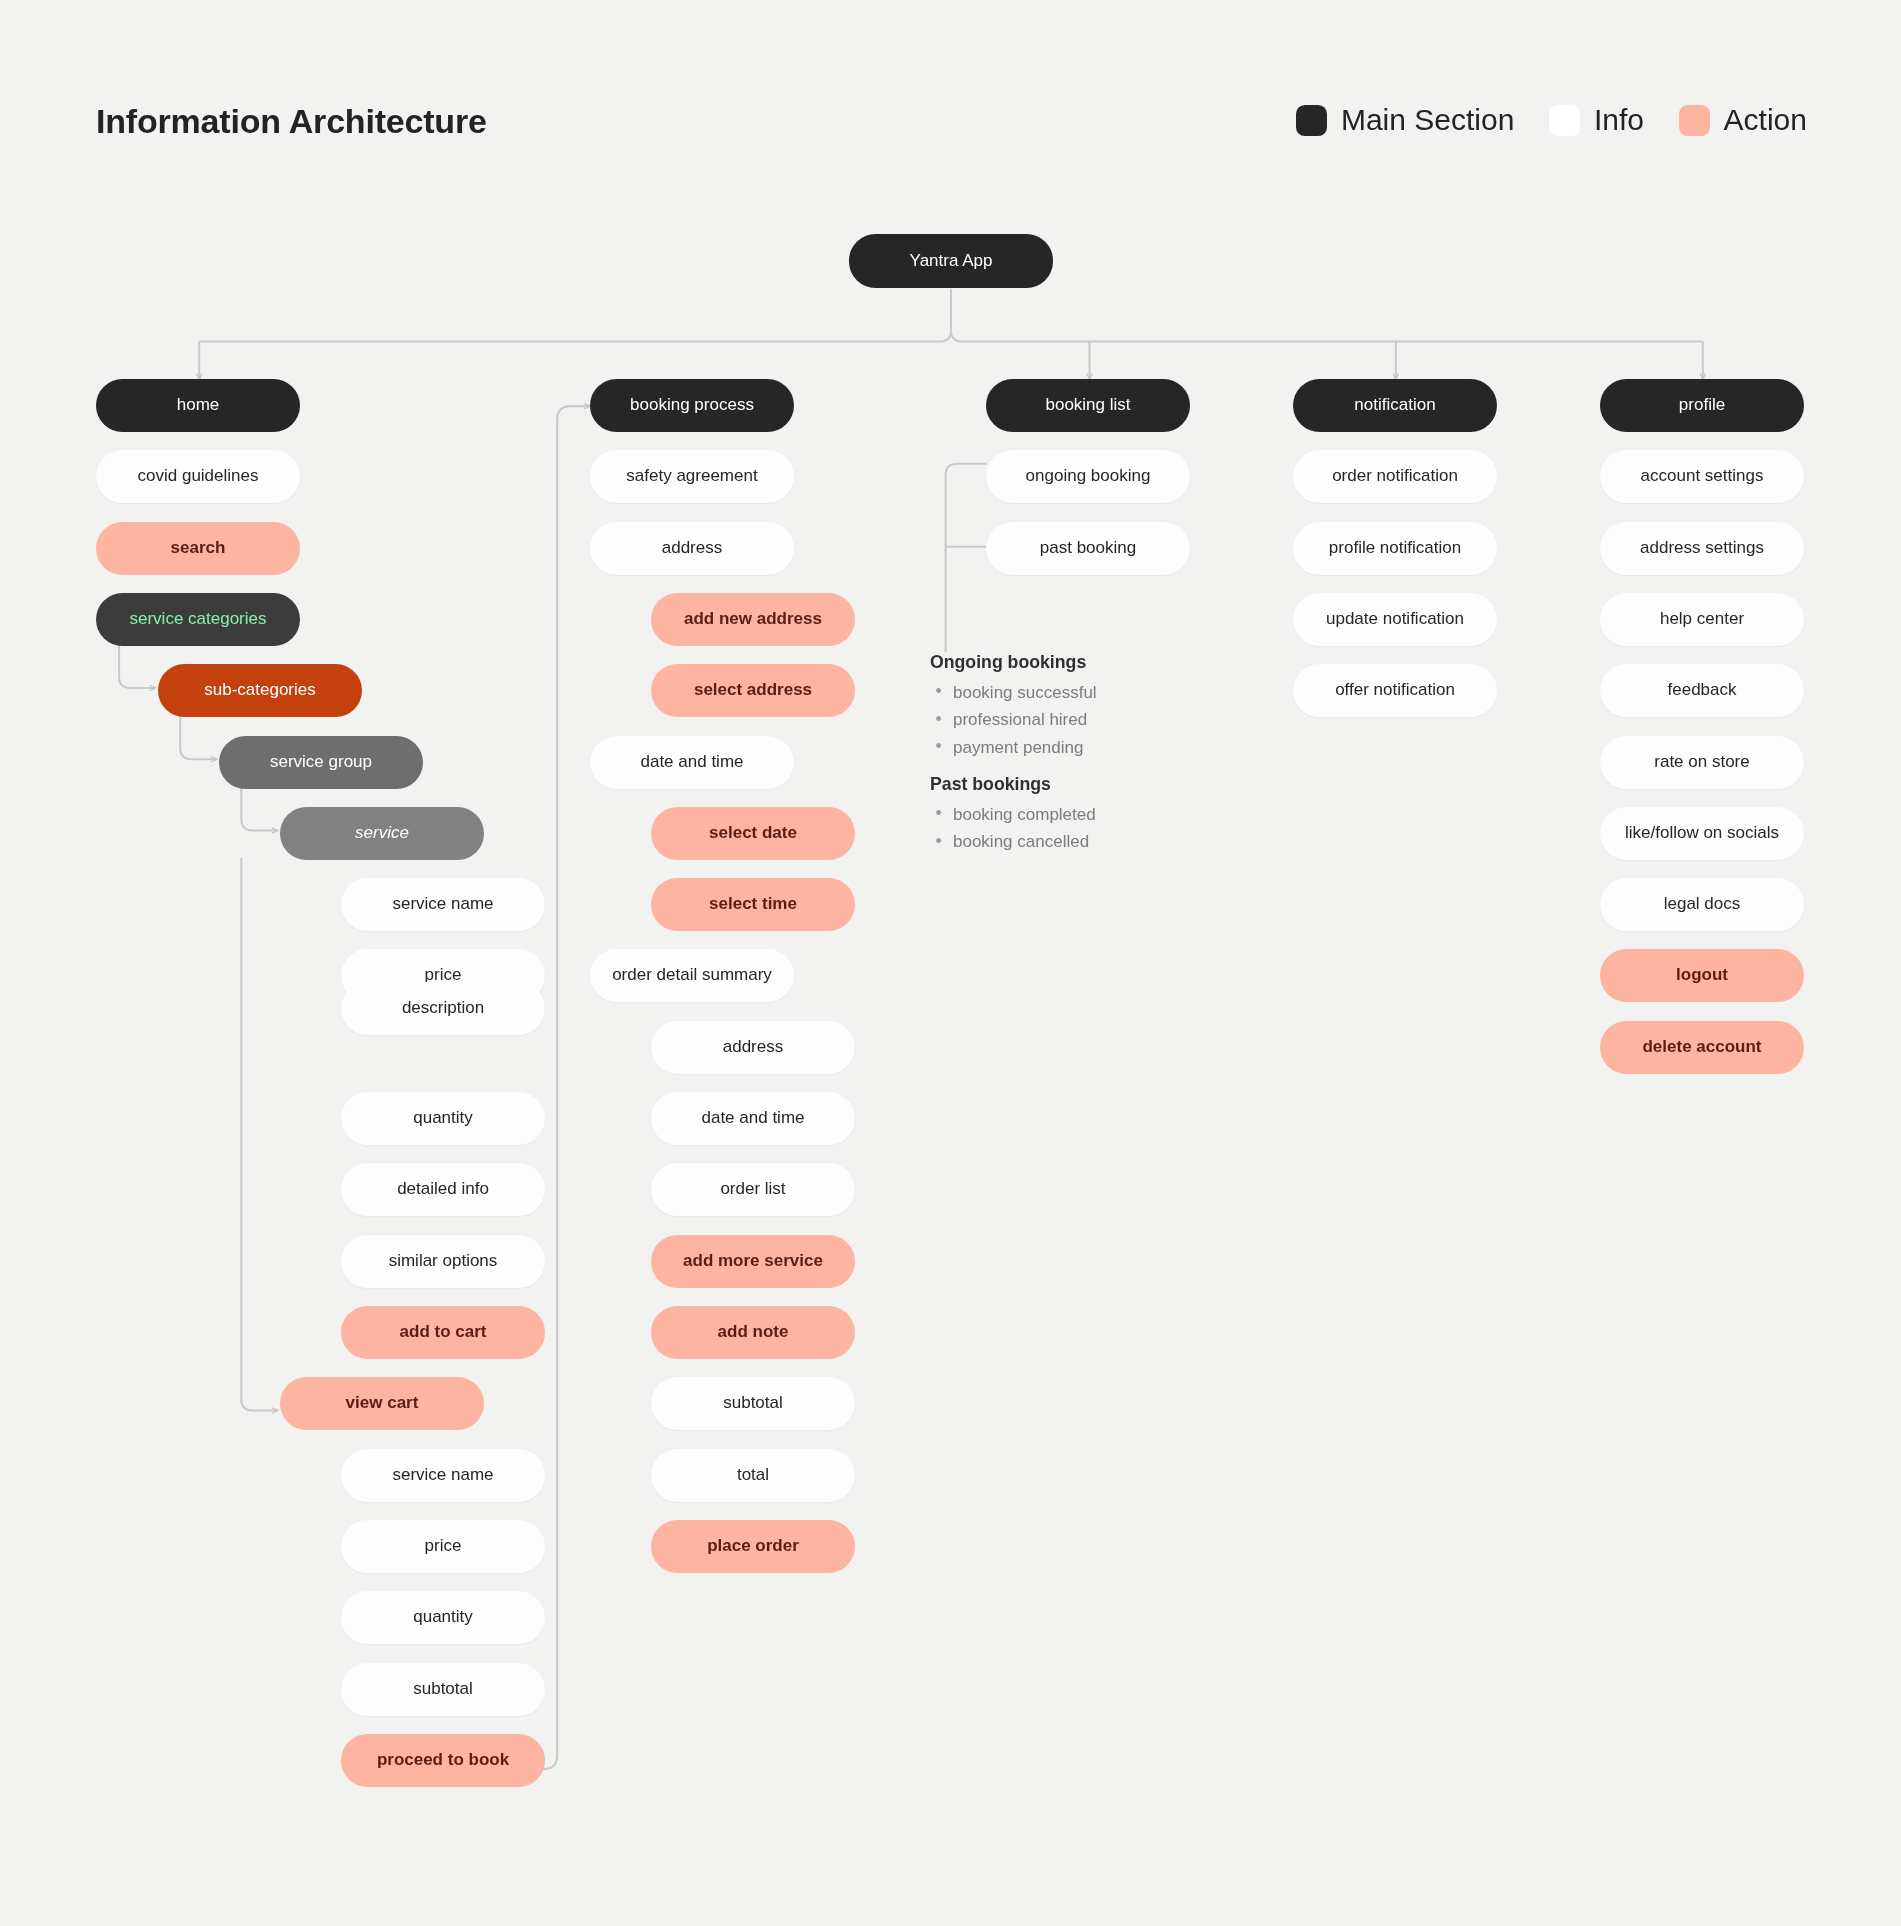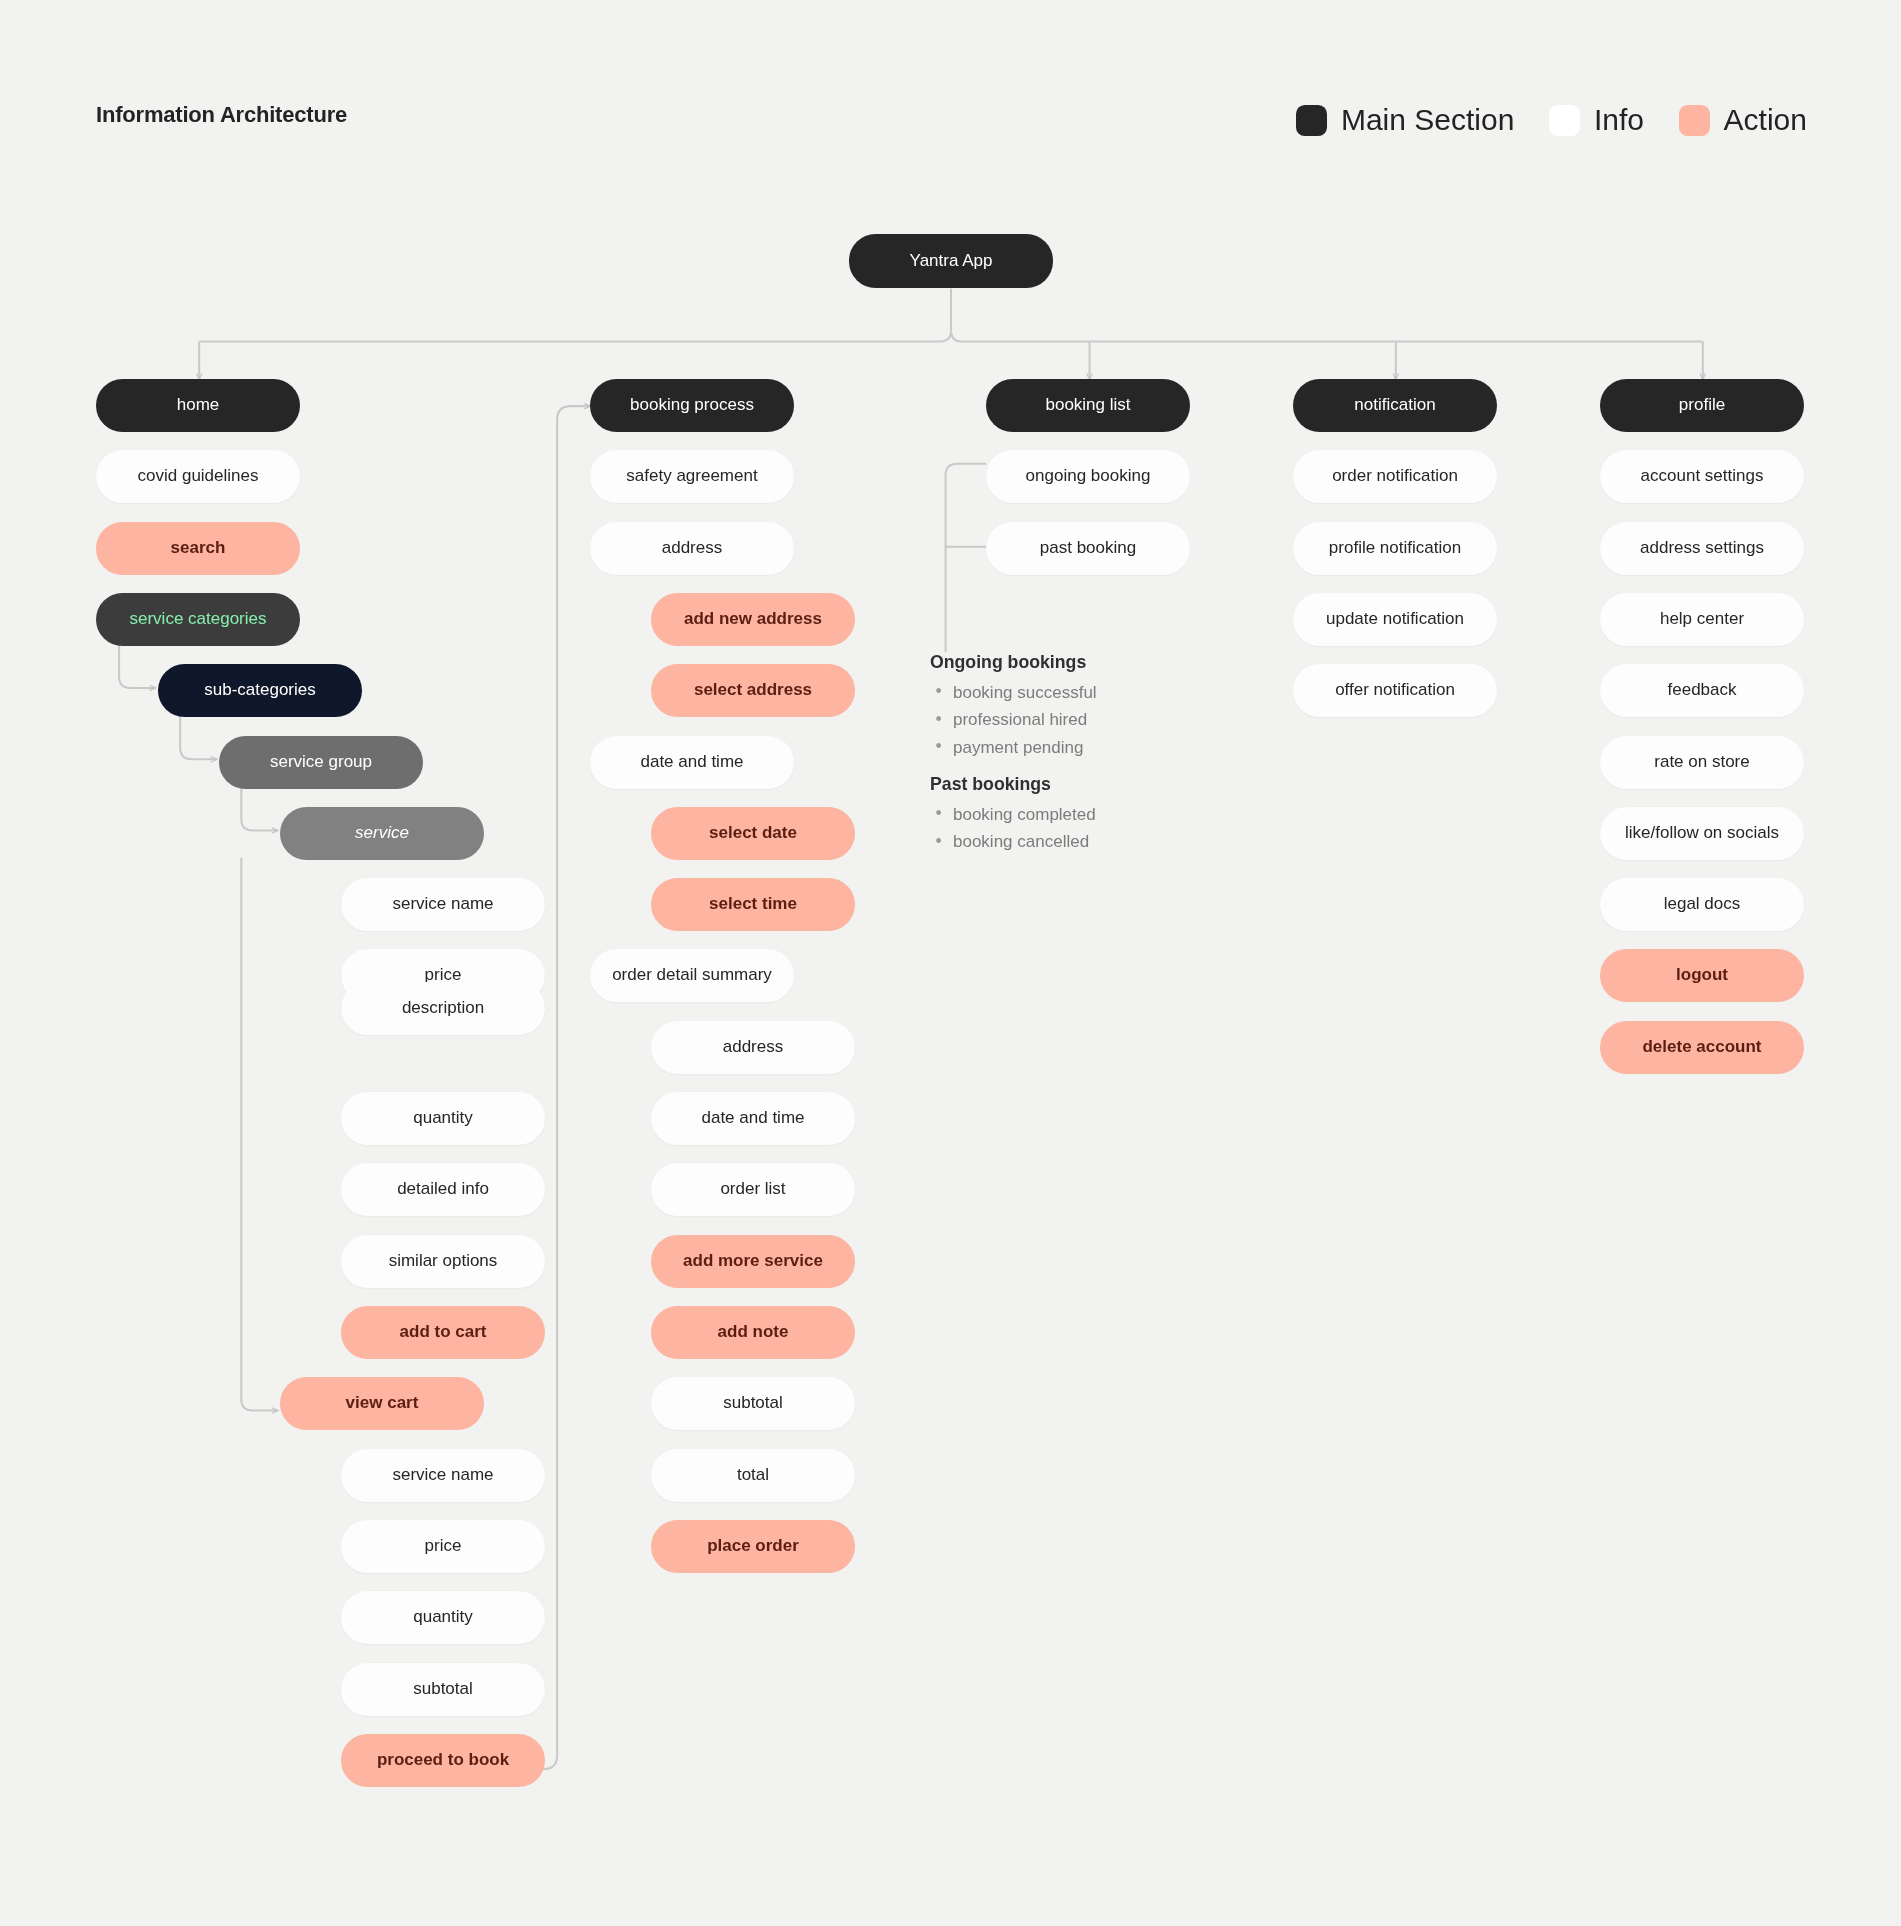--- a/index.html
+++ b/index.html
@@ -7,21 +7,21 @@
     width: 1902px; height: 1926px;
     background: #f2f2f0;
     font-family: "Liberation Sans", sans-serif;
     overflow: hidden;
   }
   #stage { position: relative; width: 1902px; height: 1926px; }
 
   
   #title {
     position: absolute; left: 96px; top: 102px;
-    font-size: 22px; font-weight: 700; color: #232323;
+    font-size: 34px; font-weight: 700; color: #232323;
     letter-spacing: -0.2px;
   }
   #legend {
     position: absolute; right: 95px; top: 103px;
     display: flex; align-items: center; gap: 35px;
   }
   .legend-item { display: flex; align-items: center; gap: 13.6px; }
   .legend-swatch { width: 31px; height: 31px; border-radius: 8.8px; }
   .legend-label { font-size: 30px; color: #232323; }
 
@@ -40,21 +40,21 @@
     display: flex; align-items: center; justify-content: center;
     font-size: 17px;
     text-align: center;
     padding: 0 9.5px;
     line-height: 1.1;
   }
   .node.root { width: 204px; height: 54px; }
 
   .t-main  { background: #262626; color: #ffffff; }
   .t-g1    { background: #3c3c3c; color: #86efac; }
-  .t-g2    { background: #0f172a; color: #ffffff; }
+  .t-g2    { background: #c2410c; color: #ffffff; }
   .t-g3    { background: #6e6e6e; color: #ffffff; }
   .t-g4    { background: #818181; color: #ffffff; }
   .t-info  { background: #fdfdfd; color: #262626;
              box-shadow: 0 0.7px 2px rgba(0,0,0,0.05); }
   .t-action{ background: #fdb4a0; color: #5c1d12; font-weight: bold; }
 
   
   .note-block { position: absolute; }
   .note-title {
     font-size: 17.7px; font-weight: 700; color: #2f2f2f;

